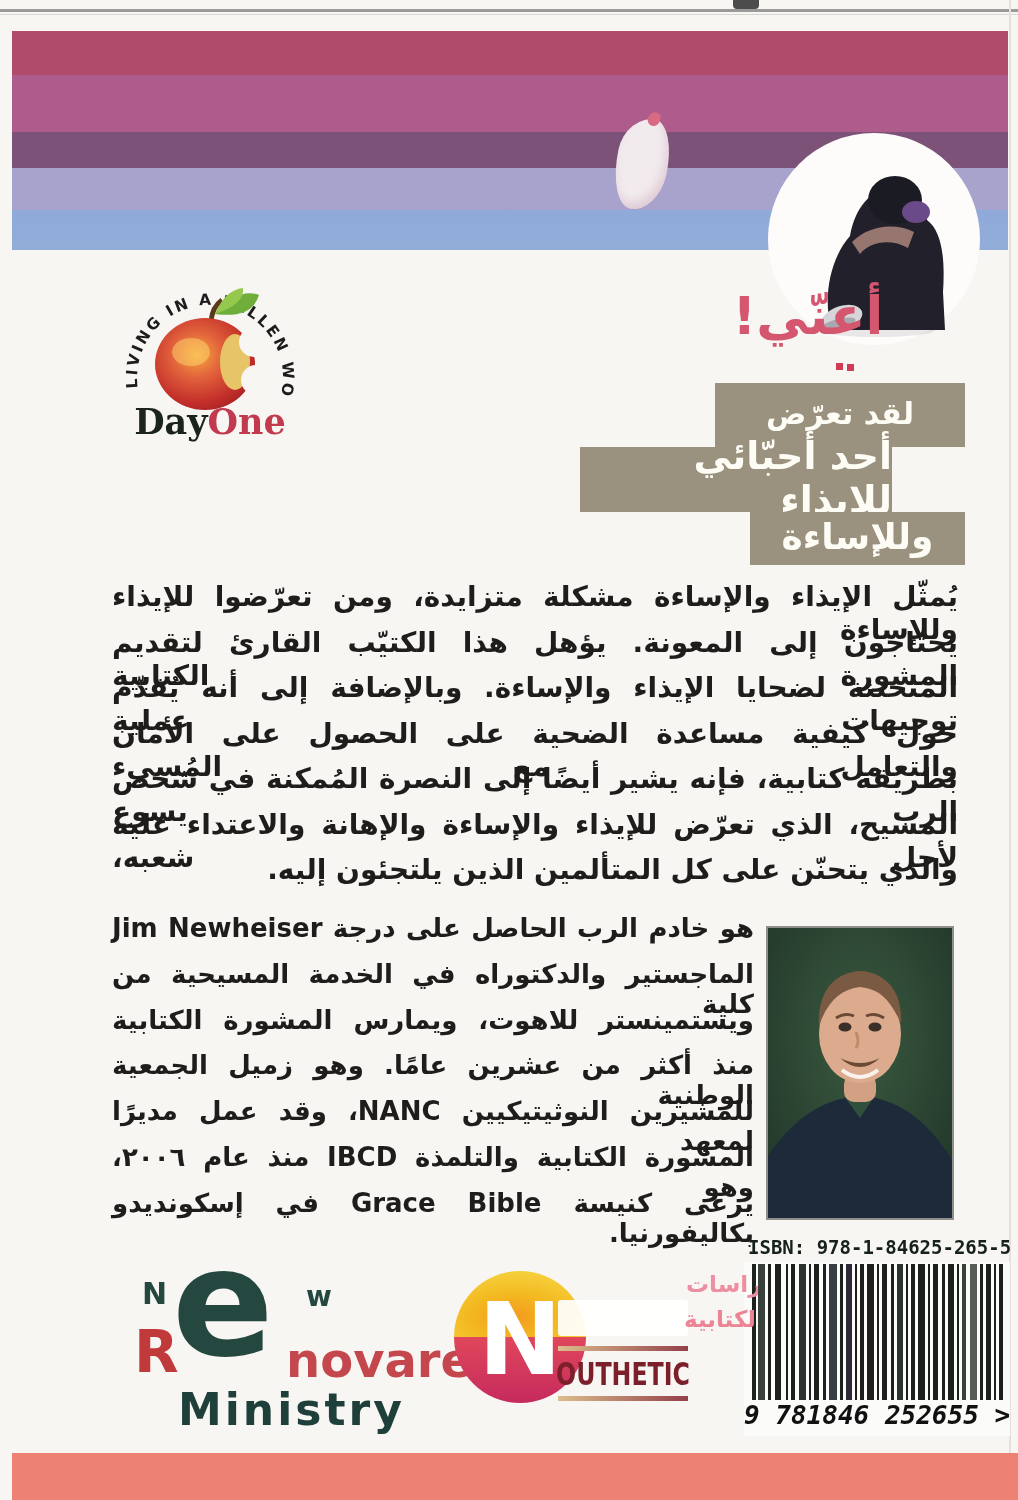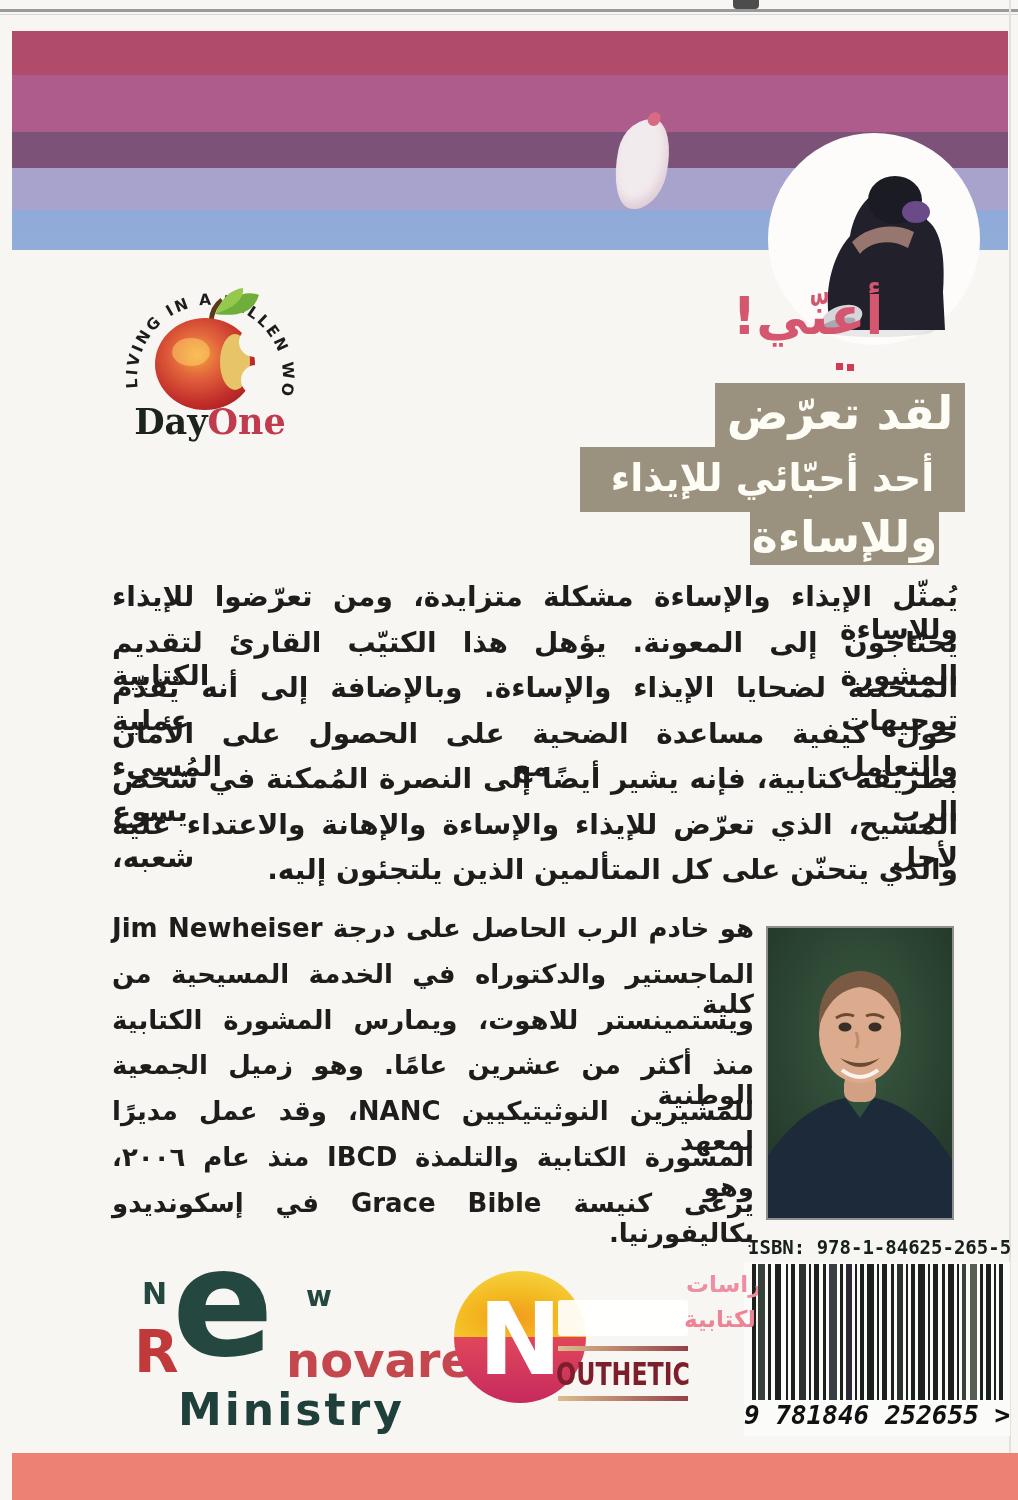--- a/index.html
+++ b/index.html
@@ -54,23 +54,23 @@
     box-shadow:11px 1px 0 0 #d23b55;}
 
   
   .tag-box{
     background:#9a927e;color:#fdfdf6;
     display:flex;align-items:center;justify-content:center;
     font-weight:bold;direction:rtl;
     font-family:"DejaVu Sans",sans-serif;
     padding-bottom:4px;box-sizing:border-box;
   }
-  .tag1{left:715px;top:383px;width:250px;height:64px;font-size:46px;}
-  .tag2{left:580px;top:447px;width:385px;height:65px;font-size:38px;}
-  .tag3{left:750px;top:512px;width:189px;height:53px;font-size:44px;}
+  .tag1{left:715px;top:383px;width:250px;height:64px;font-size:30px;}
+  .tag2{left:580px;top:447px;width:312px;height:65px;font-size:38px;}
+  .tag3{left:750px;top:512px;width:215px;height:53px;font-size:36px;}
 
   
   .ar-line{
     direction:rtl;unicode-bidi:plaintext;
     color:#1e1d1b;font-weight:700;
     font-family:"DejaVu Sans",sans-serif;
     white-space:nowrap;
   }
   .blurb{left:112px;top:572px;width:846px;margin-top:8px;}
   .blurb .ar-line{height:45.5px;font-size:28px;

